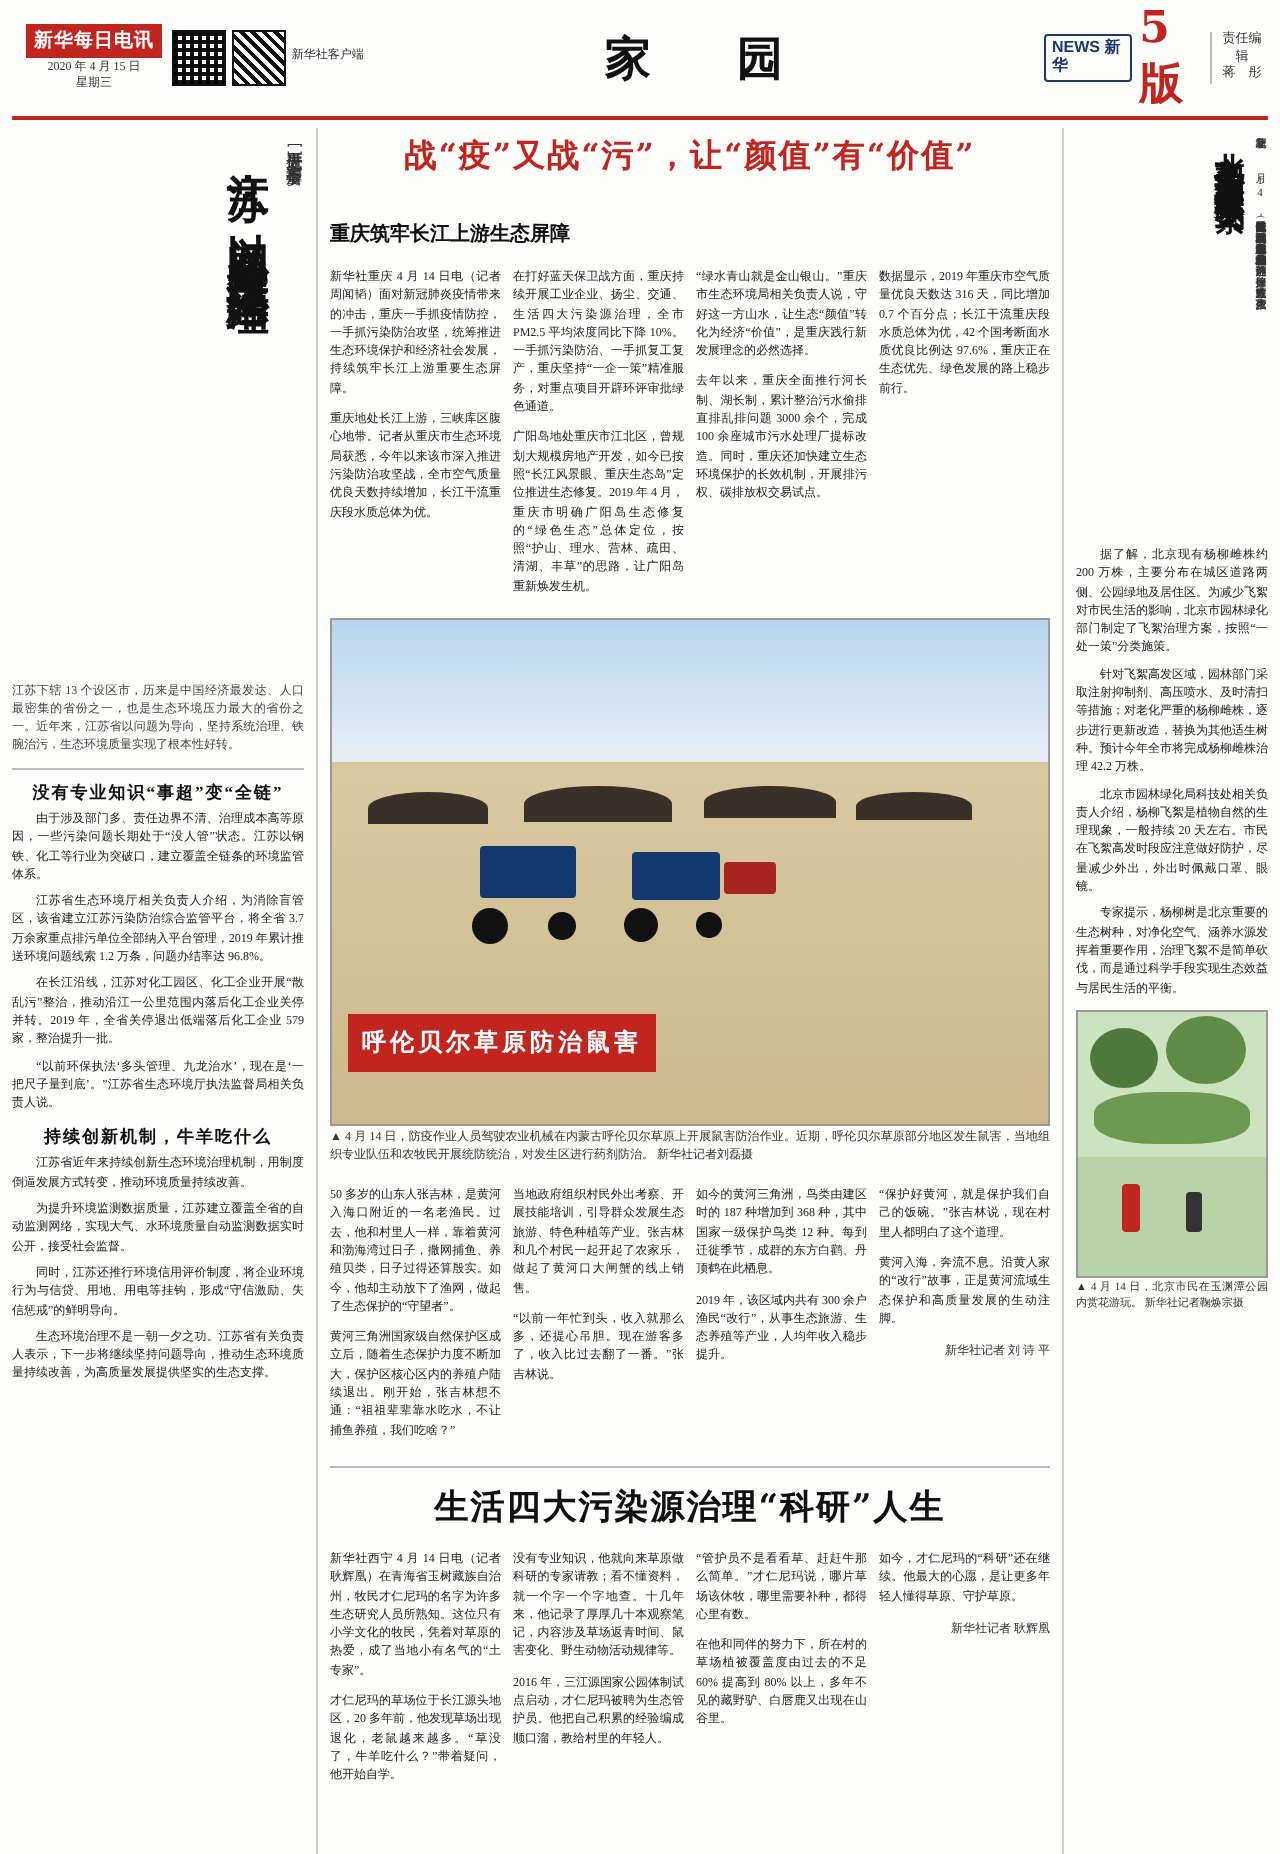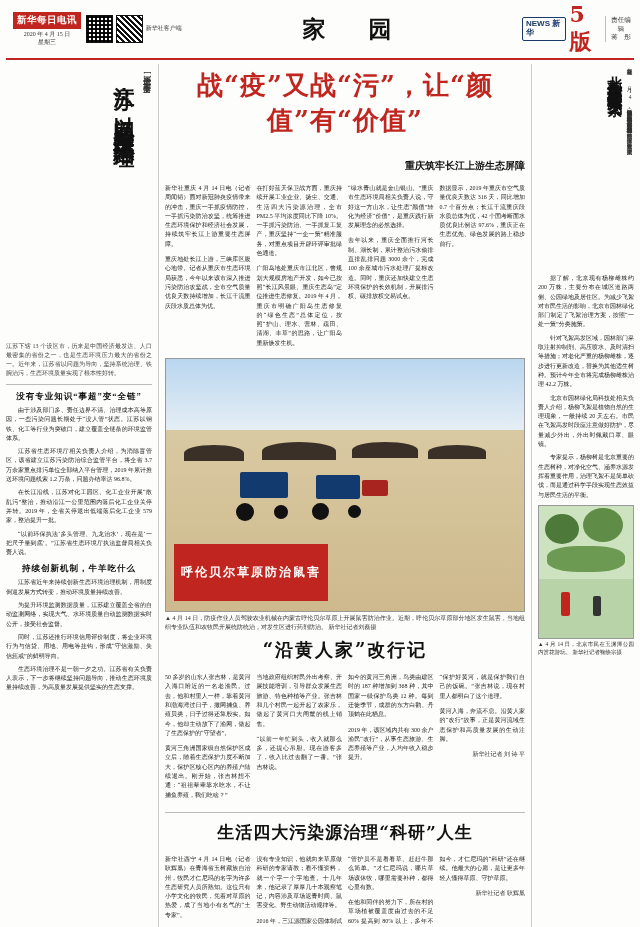--- a/index.html
+++ b/index.html
@@ -58,40 +58,40 @@
     font-size:21px;font-weight:bold;letter-spacing:3px;line-height:1.25;
     font-family:"DejaVu Serif",serif;
   }
   .left-caption{font-size:6px;color:#444;line-height:1.5;margin:4px 0 4px;text-align:justify;}
   .sub-head{font-size:8.5px;font-weight:bold;text-align:center;margin:6px 0 3px;letter-spacing:1px;}
   .ctext{font-size:6px;line-height:1.55;text-align:justify;color:#222;margin:0 0 4px;
     text-indent:12px;}
 
   
   .mid-headline{
-    text-align:center;color:#c0261f;font-size:26px;font-weight:bold;letter-spacing:1px;
+    text-align:center;color:#c0261f;font-size:16px;font-weight:bold;letter-spacing:1px;
     font-family:"DejaVu Serif",serif;margin:4px 0 2px;
   }
-  .mid-subhead{text-align:right;font-size:10px;font-weight:bold;color:#111;margin-bottom:5px;margin-top:21px;}
+  .mid-subhead{text-align:left;font-size:10px;font-weight:bold;color:#111;margin-bottom:5px;margin-top:21px;}
   .mid-cols{display:flex;gap:6px;}
   .mid-cols .c{flex:1;}
   .dateline{font-size:6px;line-height:1.55;color:#222;text-align:justify;}
 
   .photo{
     margin:4px 0 2px;border:1px solid #999;position:relative;height:252px;overflow:hidden;
     background:linear-gradient(#cfe2f3 0 20%,#e4d8bd 20% 30%,#d8c79e 30% 100%);
   }
   .sky{position:absolute;inset:0 0 72% 0;background:linear-gradient(#b9d6ef,#e6eef5);}
   .ground{position:absolute;left:0;right:0;top:28%;bottom:0;background:linear-gradient(#d9c9a2,#cdb98c);}
   .mound{position:absolute;background:#3a3027;border-radius:50% 50% 0 0;}
   .tractor{position:absolute;background:#123a6e;border-radius:2px;}
   .wheel{position:absolute;background:#111;border-radius:50%;}
   .photo-label{
-    position:absolute;left:8px;bottom:10px;background:#c0261f;color:#fff;
-    font-size:12px;font-weight:bold;padding:20px 7px;letter-spacing:2px;
+    position:absolute;left:8px;bottom:26px;background:#c0261f;color:#fff;
+    font-size:12px;font-weight:bold;padding:6px 7px;letter-spacing:2px;
   }
   .cutline{font-size:6px;color:#333;line-height:1.5;margin:2px 0 5px;text-align:justify;}
 
   .mid-title2{
     text-align:center;font-size:18px;font-weight:bold;letter-spacing:2px;margin:6px 0 5px;
     font-family:"DejaVu Serif",serif;
   }
   .mid-title3{
     text-align:center;font-size:17px;font-weight:bold;letter-spacing:1px;margin:8px 0 5px;
     font-family:"DejaVu Serif",serif;
@@ -195,21 +195,20 @@
         <div class="wheel" style="left:70px;top:57%;width:18px;height:18px"></div>
         <div class="wheel" style="left:108px;top:58%;width:14px;height:14px"></div>
         <div class="tractor" style="left:150px;top:46%;width:44px;height:24px"></div>
         <div class="wheel" style="left:146px;top:57%;width:17px;height:17px"></div>
         <div class="wheel" style="left:182px;top:58%;width:13px;height:13px"></div>
         <div class="tractor" style="left:196px;top:48%;width:26px;height:16px;background:#a8251f"></div>
         <div class="photo-label">呼伦贝尔草原防治鼠害</div>
       </div>
       <div class="cutline">▲ 4 月 14 日，防疫作业人员驾驶农业机械在内蒙古呼伦贝尔草原上开展鼠害防治作业。近期，呼伦贝尔草原部分地区发生鼠害，当地组织专业队伍和农牧民开展统防统治，对发生区进行药剂防治。 新华社记者刘磊摄</div>
 
-      <div class="mid-title2">“沿黄人家”改行记</div>
       <div class="mid-cols">
         <div class="c">
           <p class="dateline">50 多岁的山东人张吉林，是黄河入海口附近的一名老渔民。过去，他和村里人一样，靠着黄河和渤海湾过日子，撒网捕鱼、养殖贝类，日子过得还算殷实。如今，他却主动放下了渔网，做起了生态保护的“守望者”。</p>
           <p class="dateline">黄河三角洲国家级自然保护区成立后，随着生态保护力度不断加大，保护区核心区内的养殖户陆续退出。刚开始，张吉林想不通：“祖祖辈辈靠水吃水，不让捕鱼养殖，我们吃啥？”</p>
         </div>
         <div class="c">
           <p class="dateline">当地政府组织村民外出考察、开展技能培训，引导群众发展生态旅游、特色种植等产业。张吉林和几个村民一起开起了农家乐，做起了黄河口大闸蟹的线上销售。</p>
           <p class="dateline">“以前一年忙到头，收入就那么多，还提心吊胆。现在游客多了，收入比过去翻了一番。”张吉林说。</p>
         </div>
         <div class="c">

